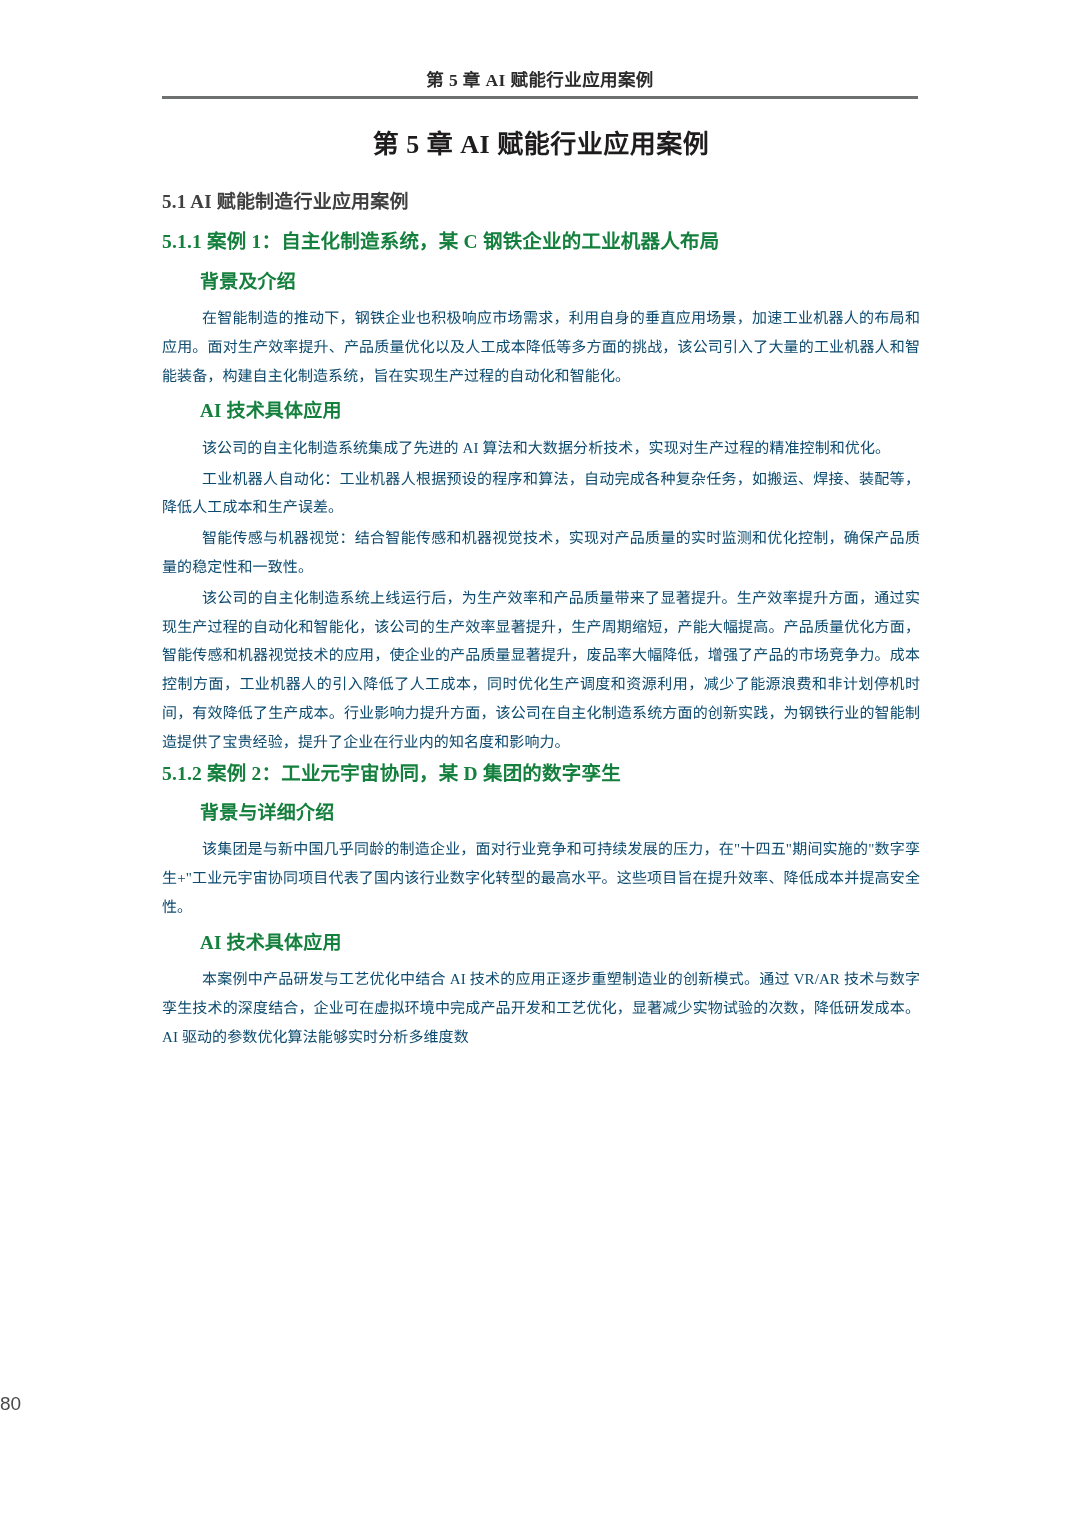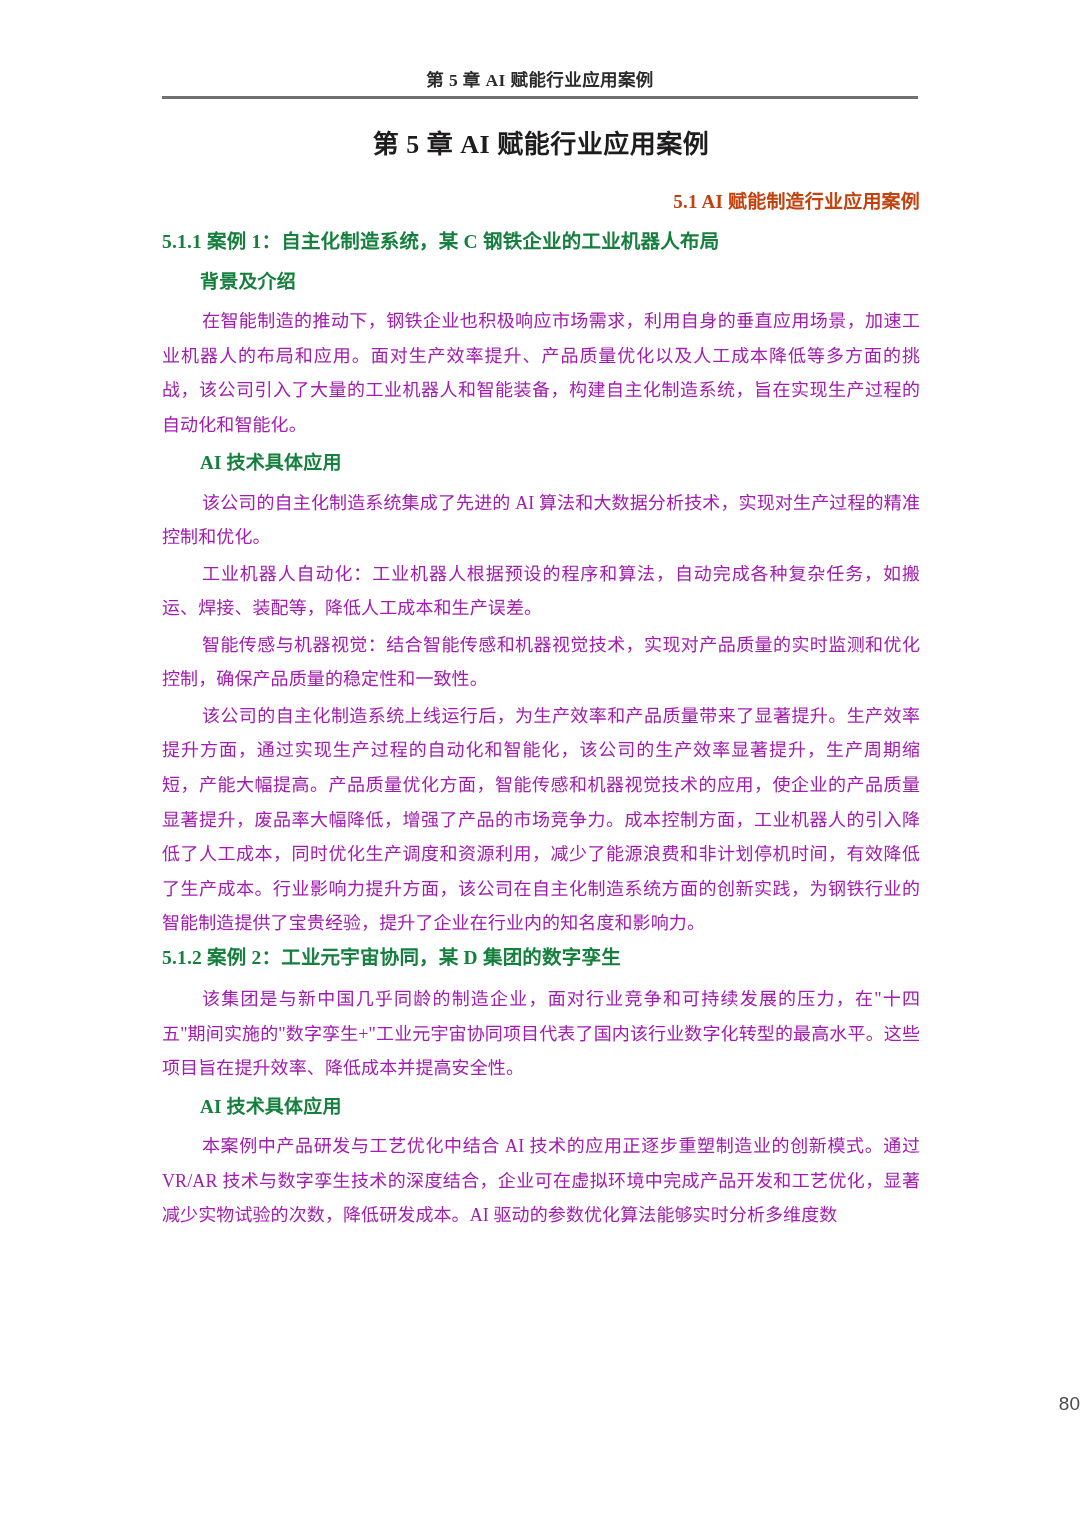--- a/index.html
+++ b/index.html
@@ -61,25 +61,24 @@
     font-size: 26px;
     letter-spacing: 0.5px;
     color: #1e1c1d;
     margin: 0 0 26px 0;
     line-height: 1.3;
   }
 
   .h2 {
     font-weight: bold;
     font-size: 19px;
-    color: #c2410c;
+    color: #404040;
     margin: 0 0 12px 0;
     line-height: 1.45;
     letter-spacing: 0.2px;
-    text-align: right;
   }
 
   .h3 {
     font-weight: bold;
     font-size: 19.5px;
     color: #15803d;
     margin: 0 0 10px 0;
     line-height: 1.5;
     letter-spacing: 0.2px;
   }
@@ -88,37 +87,37 @@
     font-weight: bold;
     font-size: 19px;
     color: #15803d;
     margin: 6px 0 8px 0;
     padding-left: 38px;
     line-height: 1.55;
     letter-spacing: 0.2px;
   }
 
   .para {
-    font-size: 18px;
-    color: #a21caf;
+    font-size: 15px;
+    color: #0c4a6e;
     margin: 0 0 2px 0;
     line-height: 1.92;
     text-align: justify;
     text-justify: inter-ideograph;
     text-indent: 40px;
     letter-spacing: 0.1px;
   }
 
   
   .page-number {
     position: absolute;
     left: 0;
     top: 1393px;
     width: 1080px;
-    text-align: right;
+    text-align: left;
     font-family: "Liberation Sans", "DejaVu Sans", sans-serif;
     font-size: 19px;
     color: #4a4a4a;
   }
 
   
   .watermark {
     position: absolute;
     left: 10px;
     top: 1483px;
@@ -167,20 +166,21 @@
 
     <h4 class="h4">AI 技术具体应用</h4>
     <p class="para">该公司的自主化制造系统集成了先进的 AI 算法和大数据分析技术，实现对生产过程的精准控制和优化。</p>
     <p class="para">工业机器人自动化：工业机器人根据预设的程序和算法，自动完成各种复杂任务，如搬运、焊接、装配等，降低人工成本和生产误差。</p>
     <p class="para">智能传感与机器视觉：结合智能传感和机器视觉技术，实现对产品质量的实时监测和优化控制，确保产品质量的稳定性和一致性。</p>
 
     <p class="para">该公司的自主化制造系统上线运行后，为生产效率和产品质量带来了显著提升。生产效率提升方面，通过实现生产过程的自动化和智能化，该公司的生产效率显著提升，生产周期缩短，产能大幅提高。产品质量优化方面，智能传感和机器视觉技术的应用，使企业的产品质量显著提升，废品率大幅降低，增强了产品的市场竞争力。成本控制方面，工业机器人的引入降低了人工成本，同时优化生产调度和资源利用，减少了能源浪费和非计划停机时间，有效降低了生产成本。行业影响力提升方面，该公司在自主化制造系统方面的创新实践，为钢铁行业的智能制造提供了宝贵经验，提升了企业在行业内的知名度和影响力。</p>
 
     <h3 class="h3">5.1.2  案例 2：工业元宇宙协同，某 D 集团的数字孪生</h3>
 
+    <h4 class="h4">背景与详细介绍</h4>
     <p class="para">该集团是与新中国几乎同龄的制造企业，面对行业竞争和可持续发展的压力，在"十四五"期间实施的"数字孪生+"工业元宇宙协同项目代表了国内该行业数字化转型的最高水平。这些项目旨在提升效率、降低成本并提高安全性。</p>
 
     <h4 class="h4">AI 技术具体应用</h4>
     <p class="para">本案例中产品研发与工艺优化中结合 AI 技术的应用正逐步重塑制造业的创新模式。通过 VR/AR 技术与数字孪生技术的深度结合，企业可在虚拟环境中完成产品开发和工艺优化，显著减少实物试验的次数，降低研发成本。AI 驱动的参数优化算法能够实时分析多维度数</p>
 
   </div>
 
   <div class="page-number">80</div>
 
   <div class="watermark">

